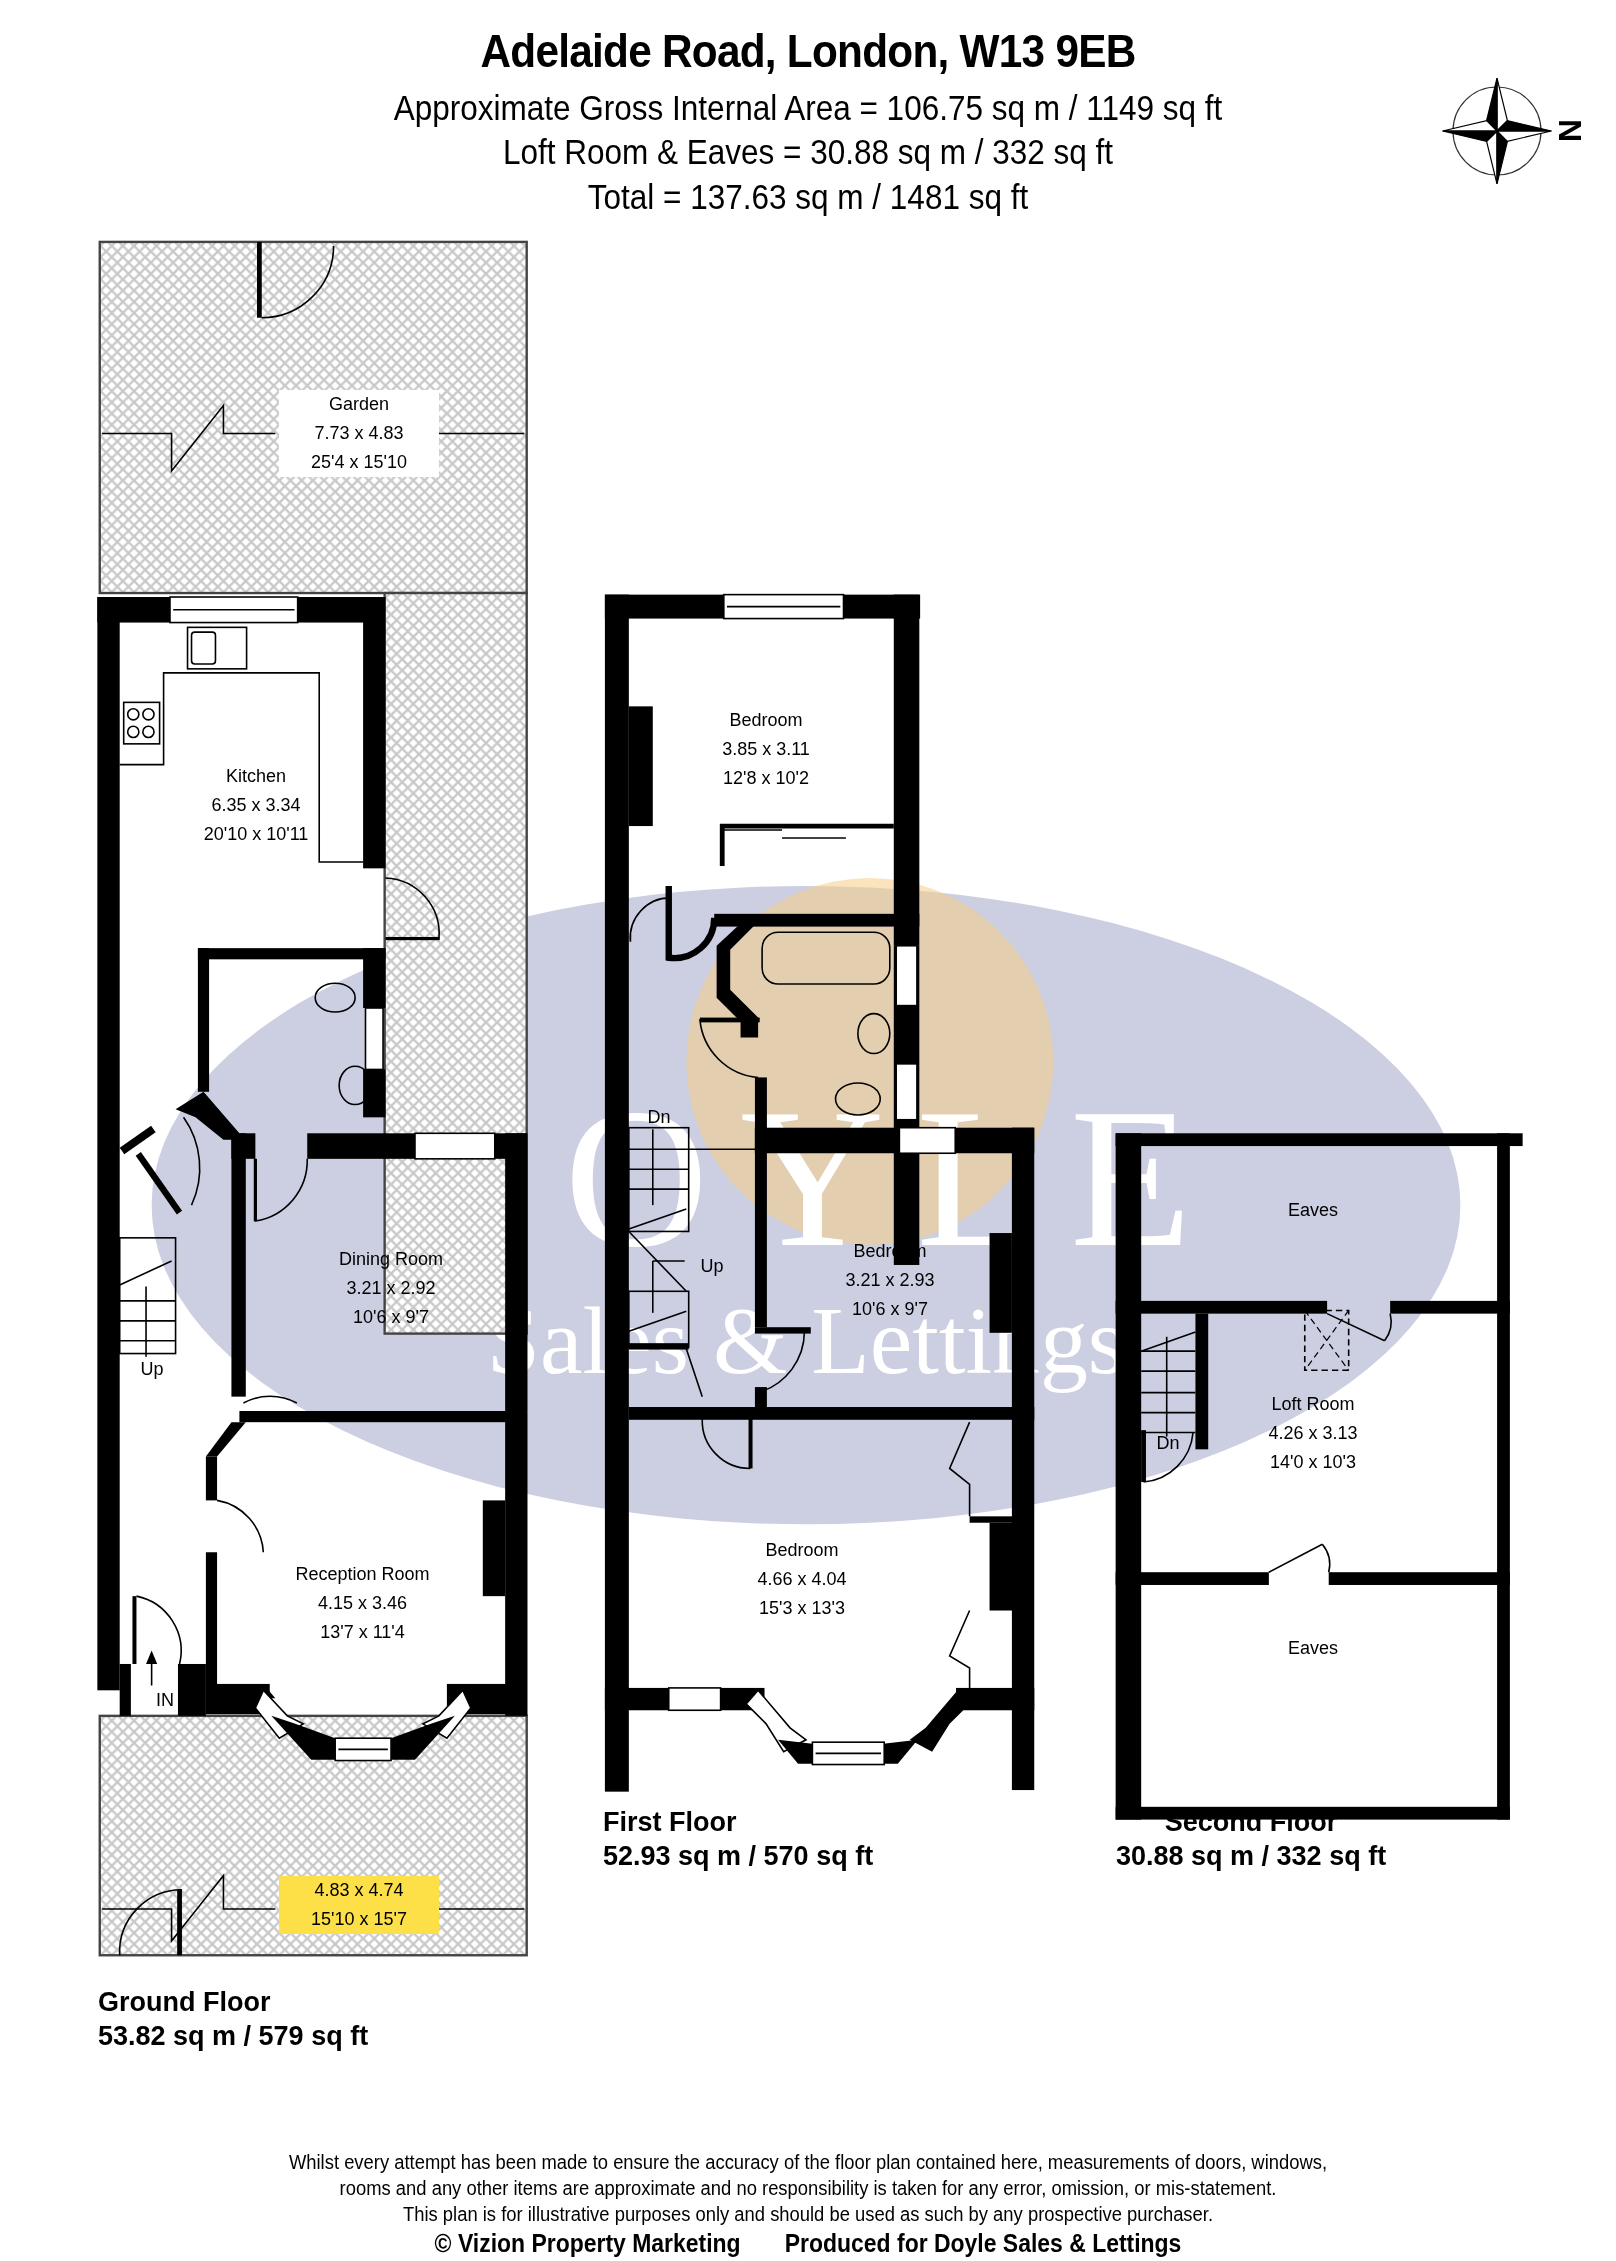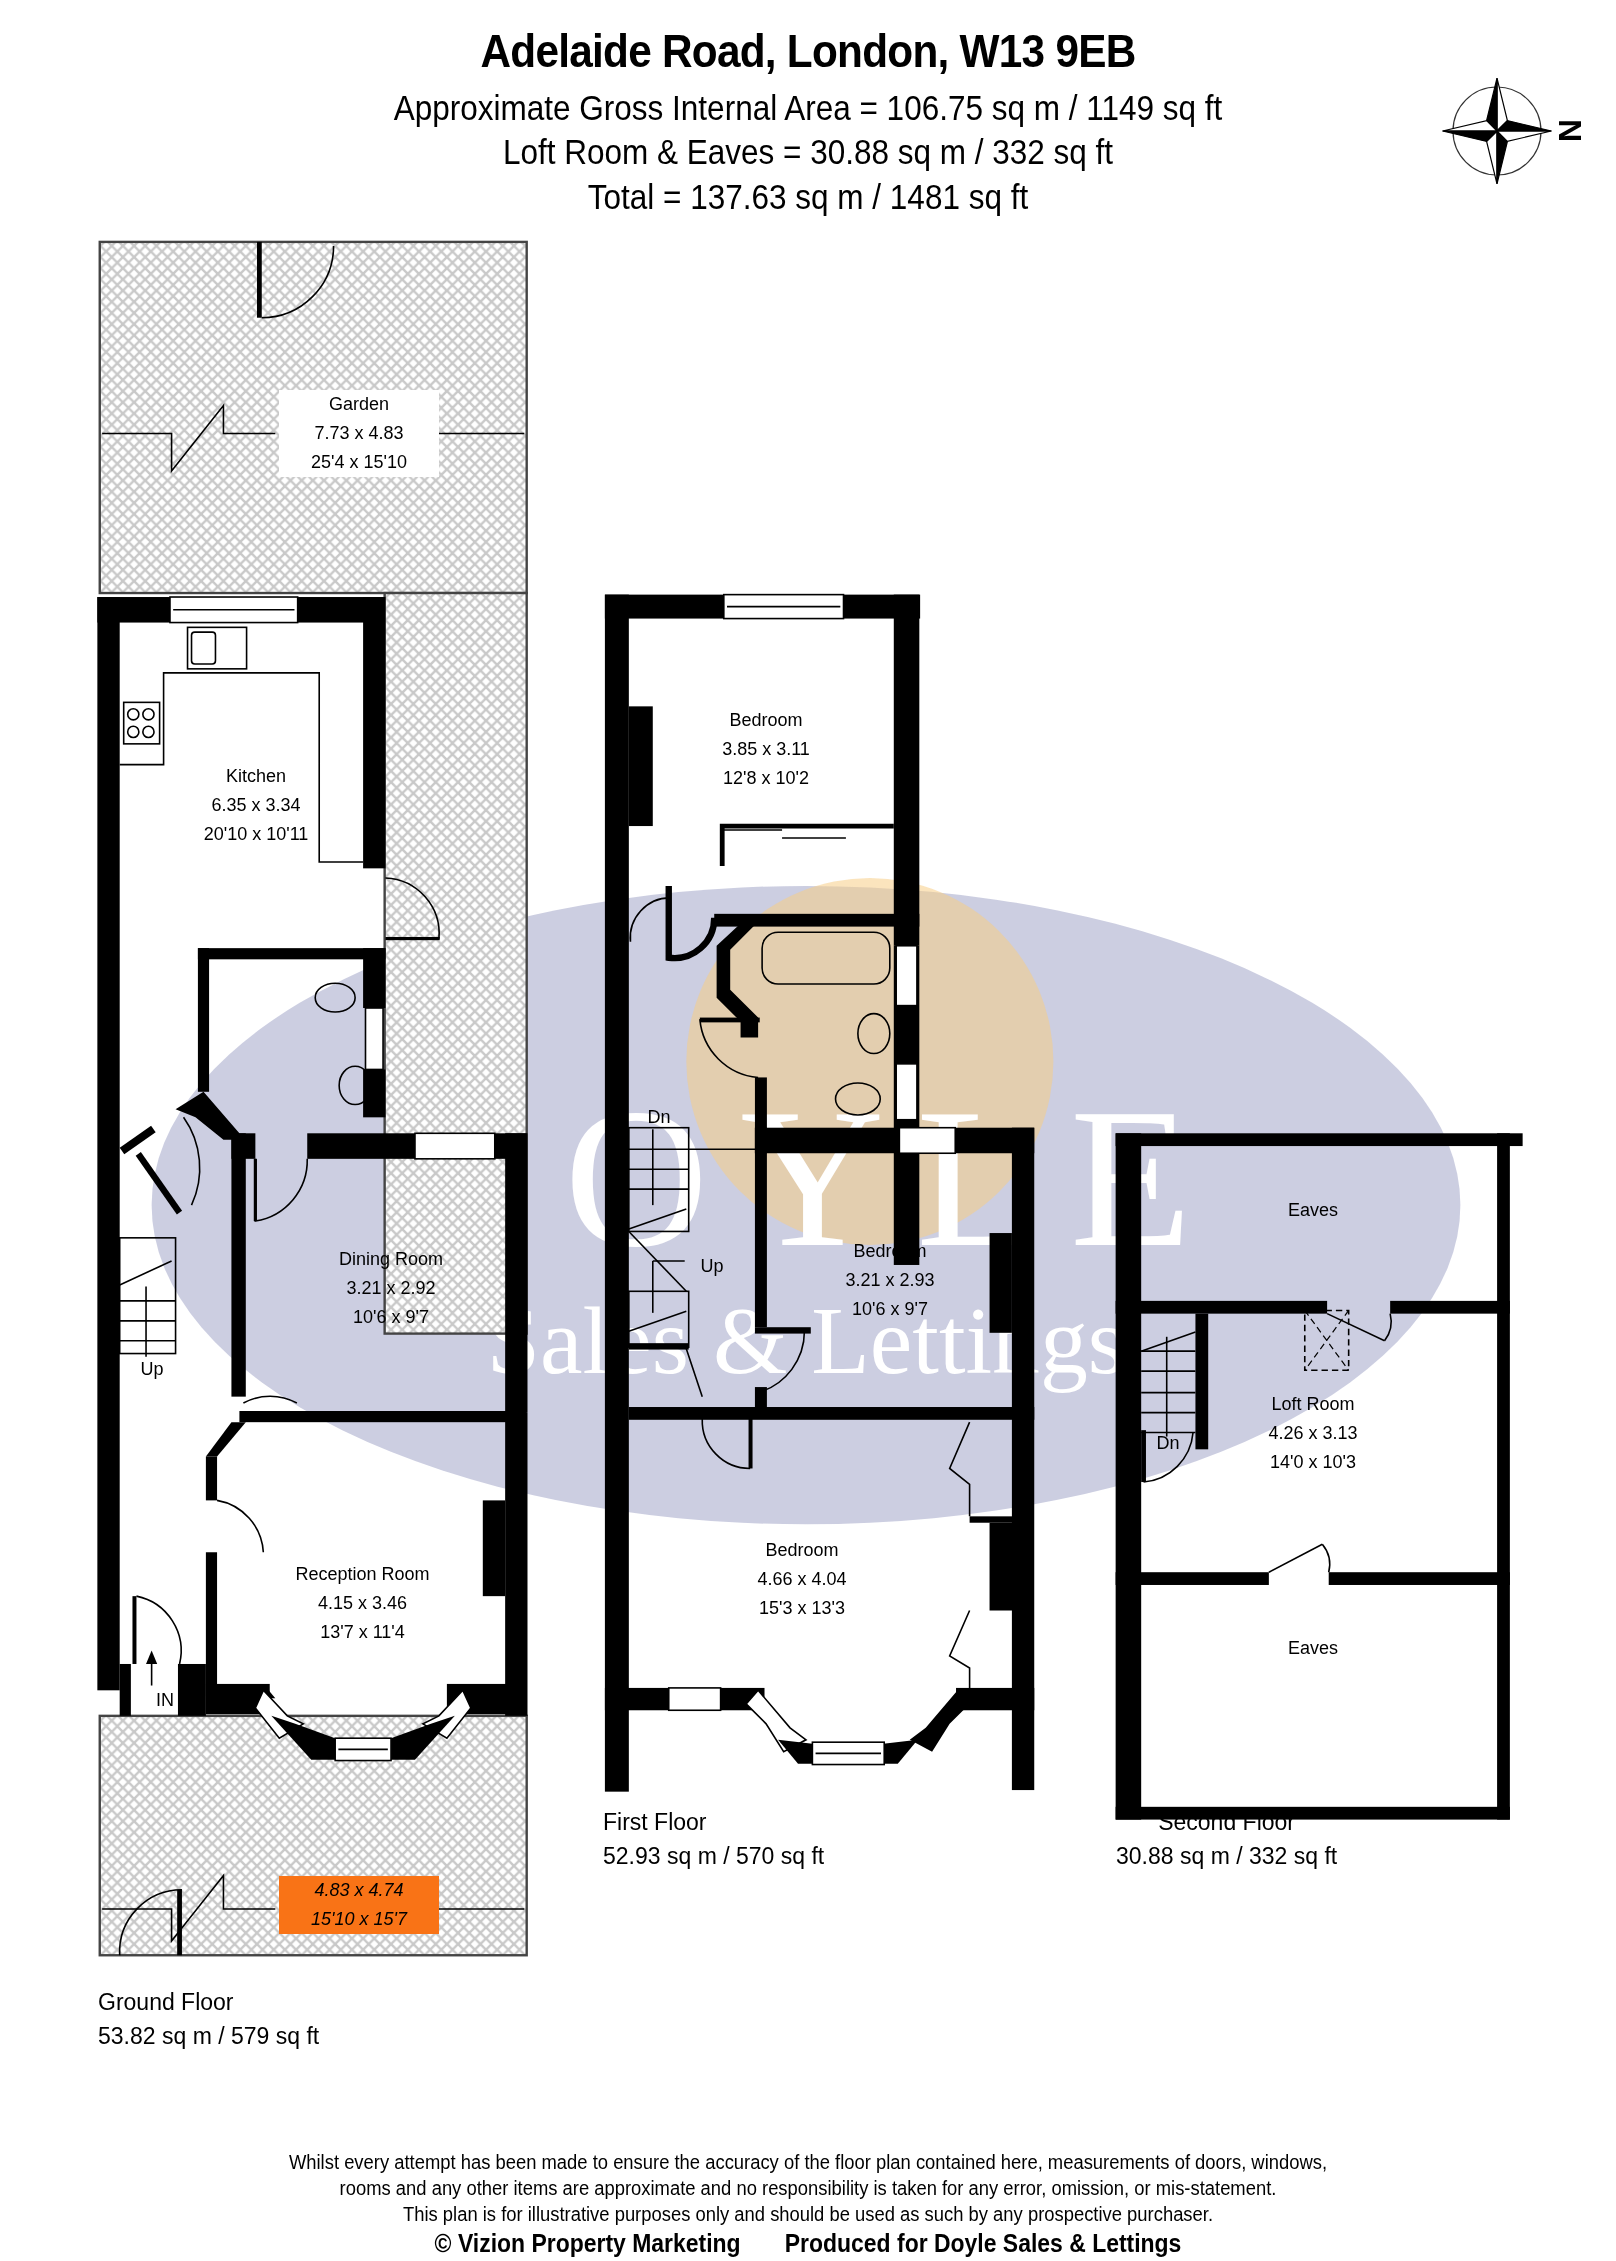--- a/index.html
+++ b/index.html
@@ -5,21 +5,21 @@
   html, body { margin:0; padding:0; background:#ffffff; }
   body { width:1616px; height:2261px; position:relative; overflow:hidden; font-family:"Liberation Sans", sans-serif; color:#000; }
   .hdr { position:absolute; left:0; width:1616px; text-align:center; }
   #title { top:24px; font-size:46px; font-weight:bold; letter-spacing:-0.8px; transform:scaleX(0.92); }
   #gia { top:88px; font-size:35px; transform:scaleX(0.9); }
   #loft { top:132px; font-size:35px; transform:scaleX(0.9); }
   #total { top:177px; font-size:35px; transform:scaleX(0.9); }
   svg#plan { position:absolute; left:0; top:0; }
   .lbl { position:absolute; text-align:center; font-size:18px; line-height:29px; }
   .lbl span { display:block; }
-  .floor-cap { position:absolute; font-weight:normal; font-size:23px; line-height:34px; }
+  .floor-cap { position:absolute; font-weight:bold; font-size:27px; line-height:34px; }
   .floor-cap span { display:block; }
   #disclaimer { position:absolute; left:0; top:2149px; width:1616px; text-align:center; font-size:20px; line-height:26px; transform:scaleX(0.92); }
   #credits { position:absolute; left:0; top:2229px; width:1616px; text-align:center; font-size:25.5px; font-weight:bold; transform:scaleX(0.9); }
   #credits span { margin:0 21px; }
   .compass { position:absolute; left:1433px; top:75px; width:128px; height:112px; }
   .compass-n { position:absolute; left:1558px; top:112px; font-size:32px; font-weight:bold; transform:rotate(90deg); }
 </style>
 </head>
 <body>
 
@@ -269,21 +269,21 @@
 <div class="lbl" style="left:295px; top:1245px; width:192px;">
   <span>Dining Room</span>
   <span>3.21 x 2.92</span>
   <span>10'6 x 9'7</span>
 </div>
 <div class="lbl" style="left:247px; top:1560px; width:231px;">
   <span>Reception Room</span>
   <span>4.15 x 3.46</span>
   <span>13'7 x 11'4</span>
 </div>
-<div class="lbl" style="left:279px; top:1876px; width:160px; background:#f97316;font-style:italic;">
+<div class="lbl" style="left:279px; top:1876px; width:160px; background:#fde047;">
   <span>4.83 x 4.74</span>
   <span>15'10 x 15'7</span>
 </div>
 <div class="lbl" style="left:128px; top:1355px; width:48px;">Up</div>
 <div class="lbl" style="left:145px; top:1686px; width:40px;">IN</div>
 
 <div class="lbl" style="left:686px; top:706px; width:160px;">
   <span>Bedroom</span>
   <span>3.85 x 3.11</span>
   <span>12'8 x 10'2</span>

